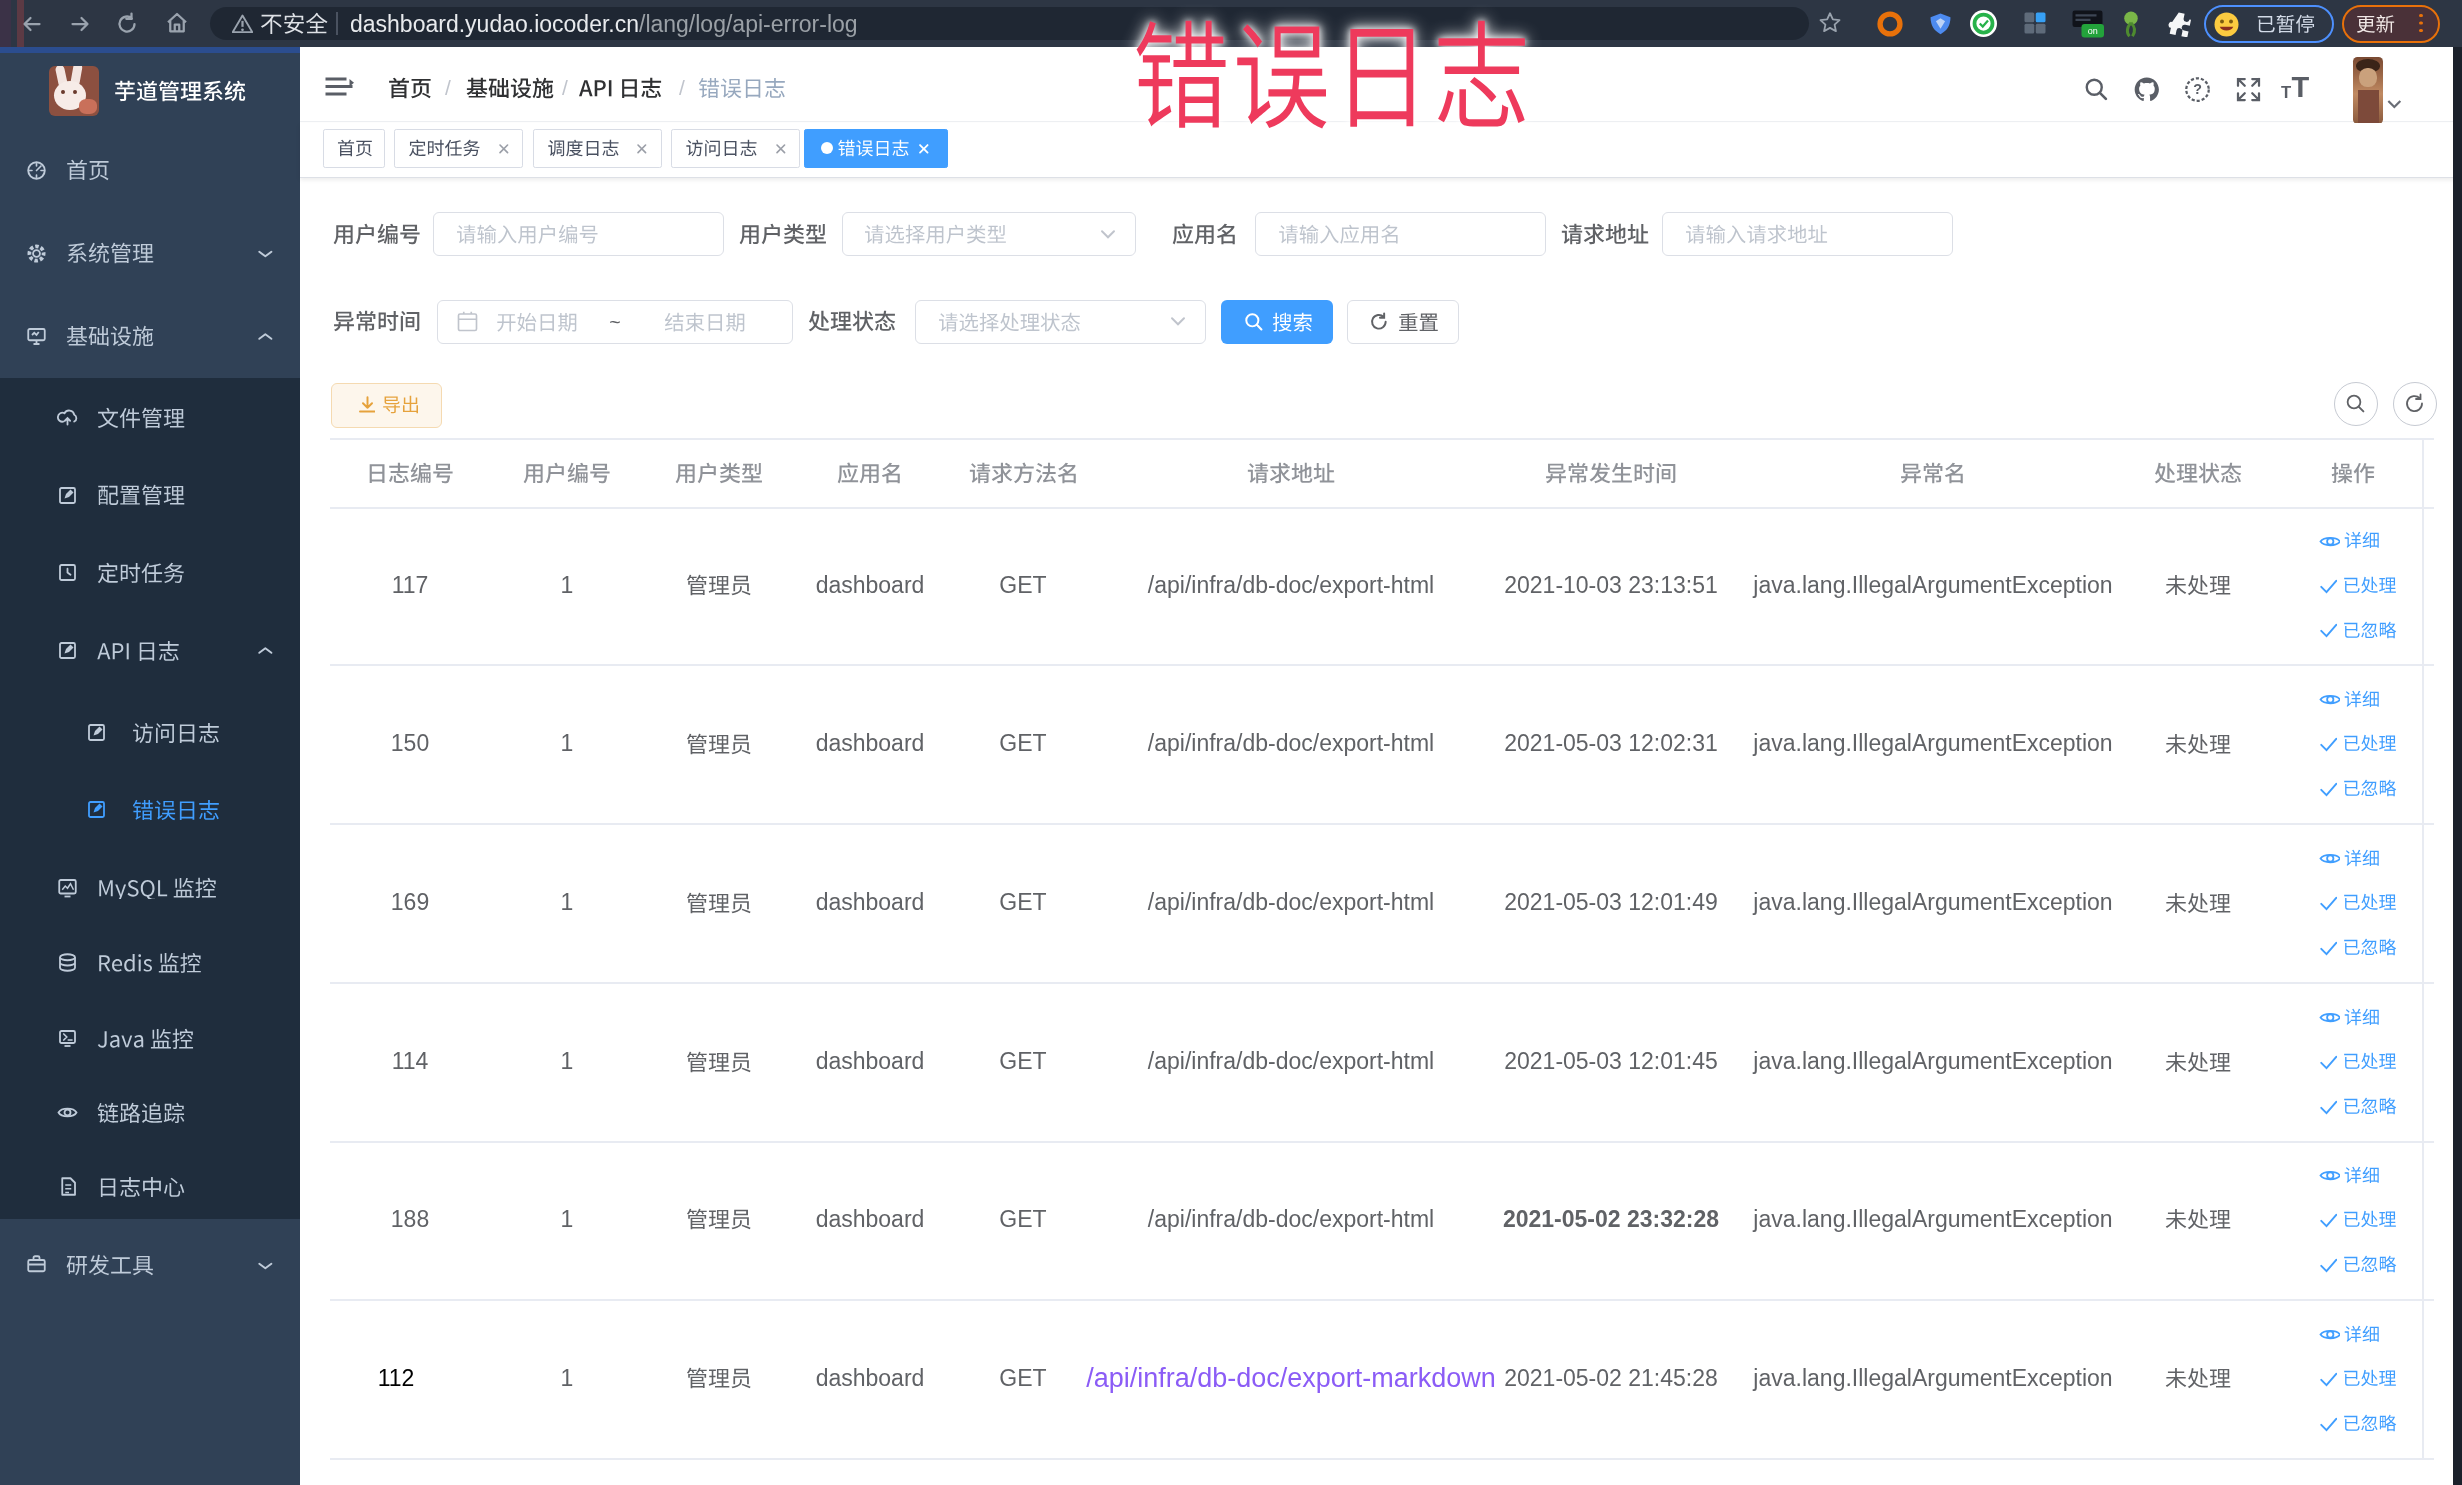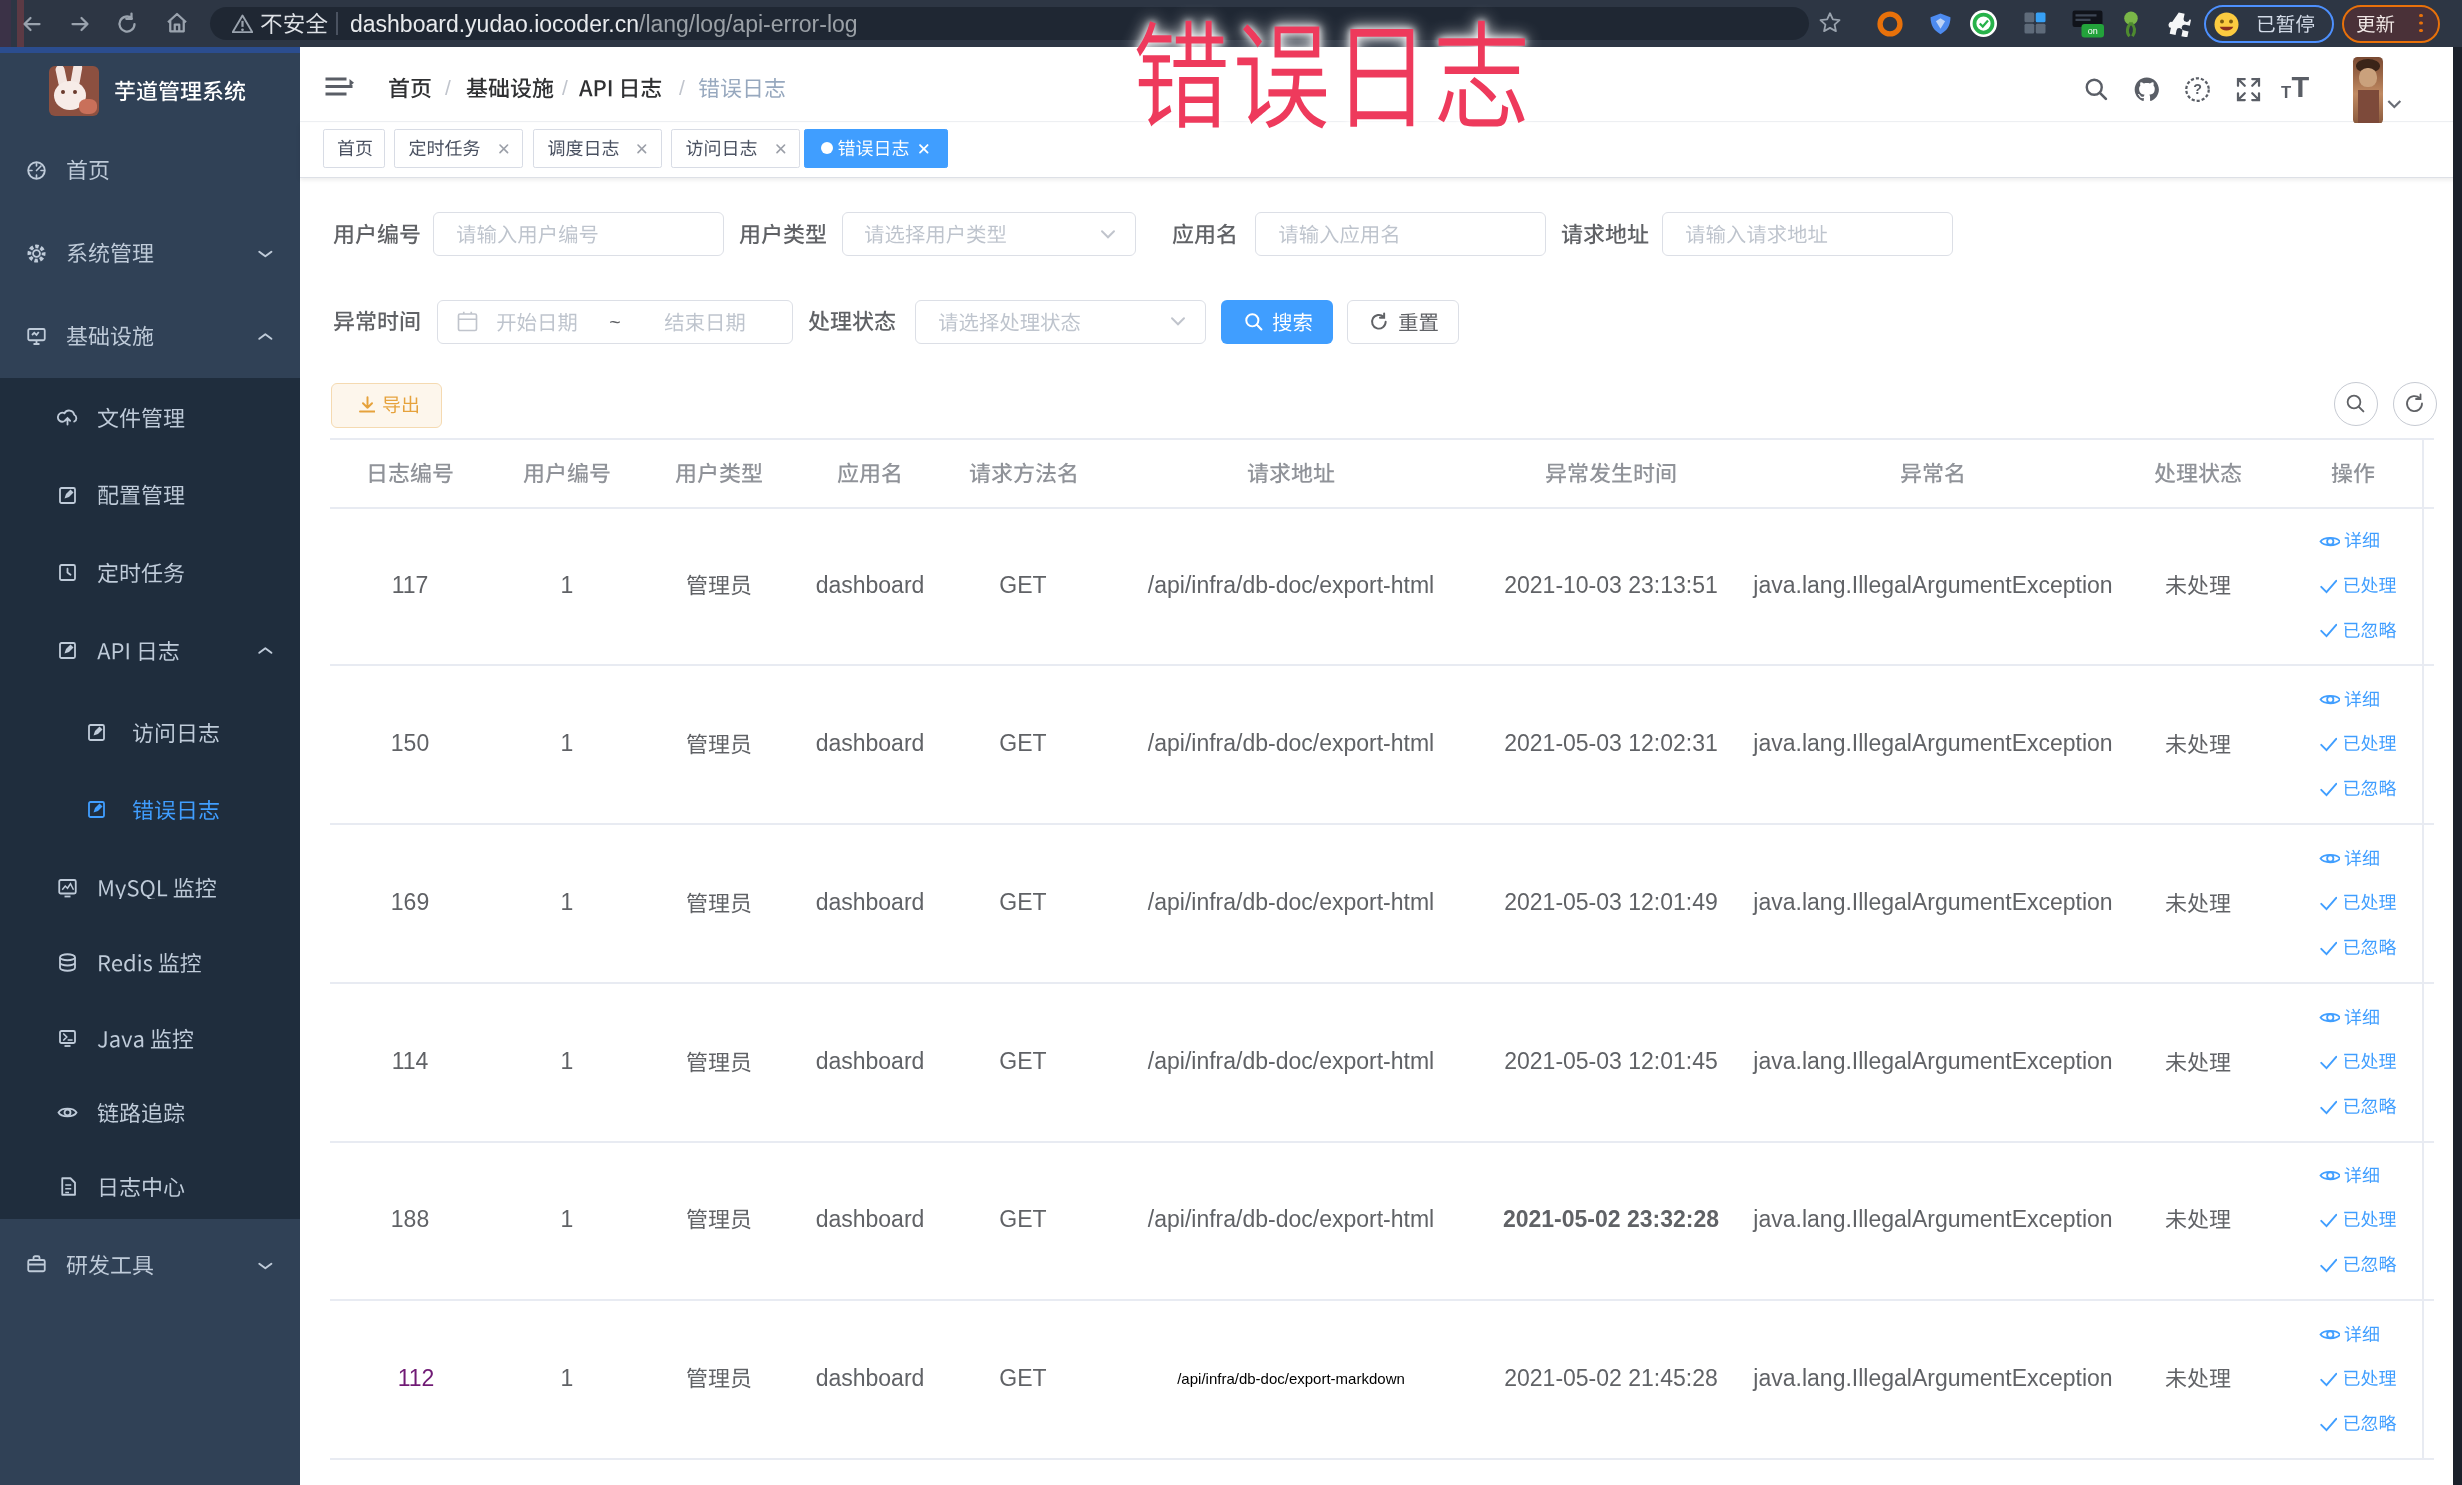--- a/index.html
+++ b/index.html
@@ -1893,40 +1893,40 @@
         <g transform="translate(24.0,21.12) scale(0.02400,-0.02400)">
           <use href="#gr5ffd"></use>
         </g>
         <g transform="translate(48.0,21.12) scale(0.02400,-0.02400)">
           <use href="#gr7565"></use>
         </g>
       </g>
     </svg>
   </div>
 <div style="position:absolute;left:330px;top:1299px;width:2104px;height:1.5px;background:#e8ebf2"></div>
-<div style="position:absolute;left:416px;top:1378px;transform:translate(-50%,-50%);font-size:23px;color:#701a75;font-weight:400;letter-spacing:0;white-space:nowrap;">112</div>
+<div style="position:absolute;left:396px;top:1378px;transform:translate(-50%,-50%);font-size:23px;color:#000000;font-weight:400;letter-spacing:0;white-space:nowrap;">112</div>
 <div style="position:absolute;left:567px;top:1378px;transform:translate(-50%,-50%);font-size:23px;color:#606266;font-weight:400;letter-spacing:0;white-space:nowrap;">1</div>
 <div style="position:absolute;left:686px;top:1367px;">
     <svg width="66" height="22" viewBox="0 0 87 29">
       <g fill="#606266">
         <g transform="translate(0.0,25.52) scale(0.02900,-0.02900)">
           <use href="#gr7ba1"></use>
         </g>
         <g transform="translate(29.0,25.52) scale(0.02900,-0.02900)">
           <use href="#gr7406"></use>
         </g>
         <g transform="translate(58.0,25.52) scale(0.02900,-0.02900)">
           <use href="#gr5458"></use>
         </g>
       </g>
     </svg>
   </div>
 <div style="position:absolute;left:870px;top:1378px;transform:translate(-50%,-50%);font-size:23px;color:#606266;font-weight:400;letter-spacing:0;white-space:nowrap;">dashboard</div>
 <div style="position:absolute;left:1023px;top:1378px;transform:translate(-50%,-50%);font-size:23px;color:#606266;font-weight:400;letter-spacing:0;white-space:nowrap;">GET</div>
-<div style="position:absolute;left:1291px;top:1378px;transform:translate(-50%,-50%);font-size:15px;color:#000000;font-weight:400;letter-spacing:0;white-space:nowrap;">/api/infra/db-doc/export-markdown</div>
+<div style="position:absolute;left:1291px;top:1378px;transform:translate(-50%,-50%);font-size:27px;color:#8b5cf6;font-weight:400;letter-spacing:0;white-space:nowrap;">/api/infra/db-doc/export-markdown</div>
 <div style="position:absolute;left:1611px;top:1378px;transform:translate(-50%,-50%);font-size:23px;color:#606266;font-weight:400;letter-spacing:0;white-space:nowrap;">2021-05-02 21:45:28</div>
 <div style="position:absolute;left:1933px;top:1378px;transform:translate(-50%,-50%);font-size:23px;color:#606266;font-weight:400;letter-spacing:0;white-space:nowrap;">java.lang.IllegalArgumentException</div>
 <div style="position:absolute;left:2165px;top:1367px;">
     <svg width="66" height="22" viewBox="0 0 87 29">
       <g fill="#606266">
         <g transform="translate(0.0,25.52) scale(0.02900,-0.02900)">
           <use href="#gr672a"></use>
         </g>
         <g transform="translate(29.0,25.52) scale(0.02900,-0.02900)">
           <use href="#gr5904"></use>

